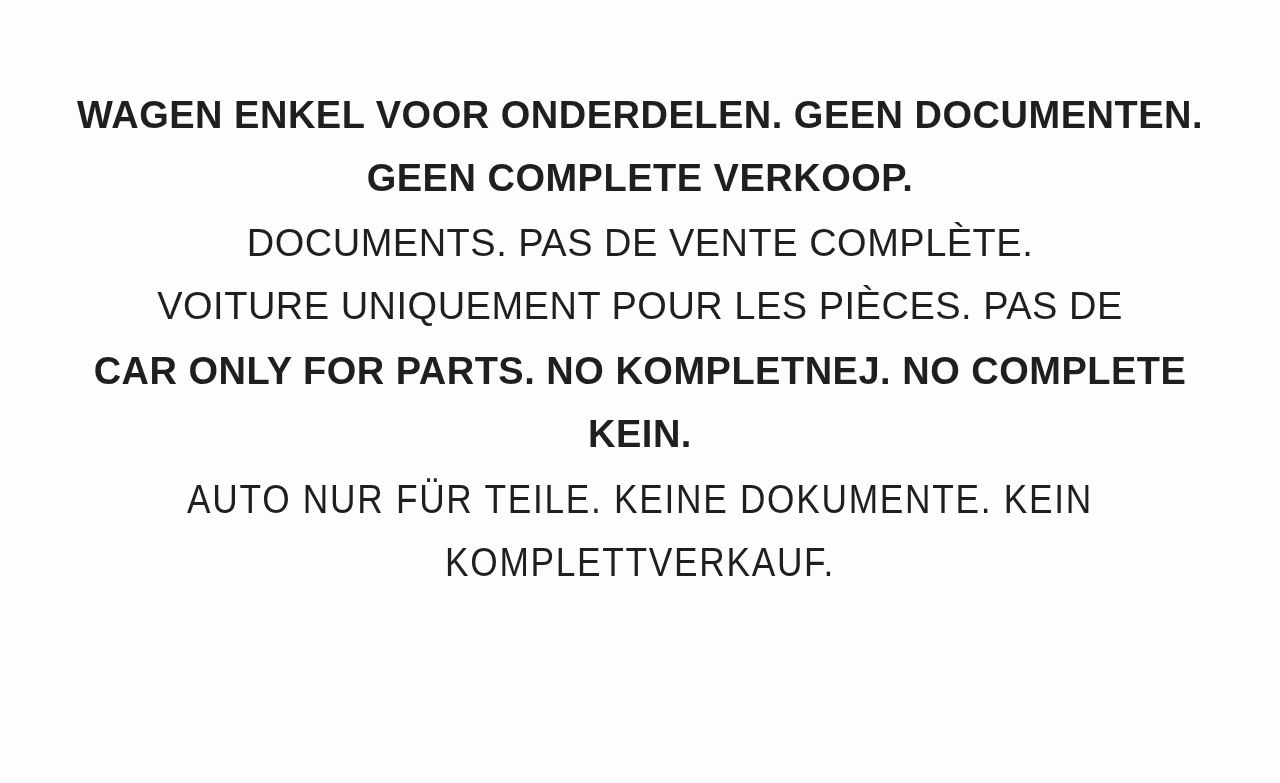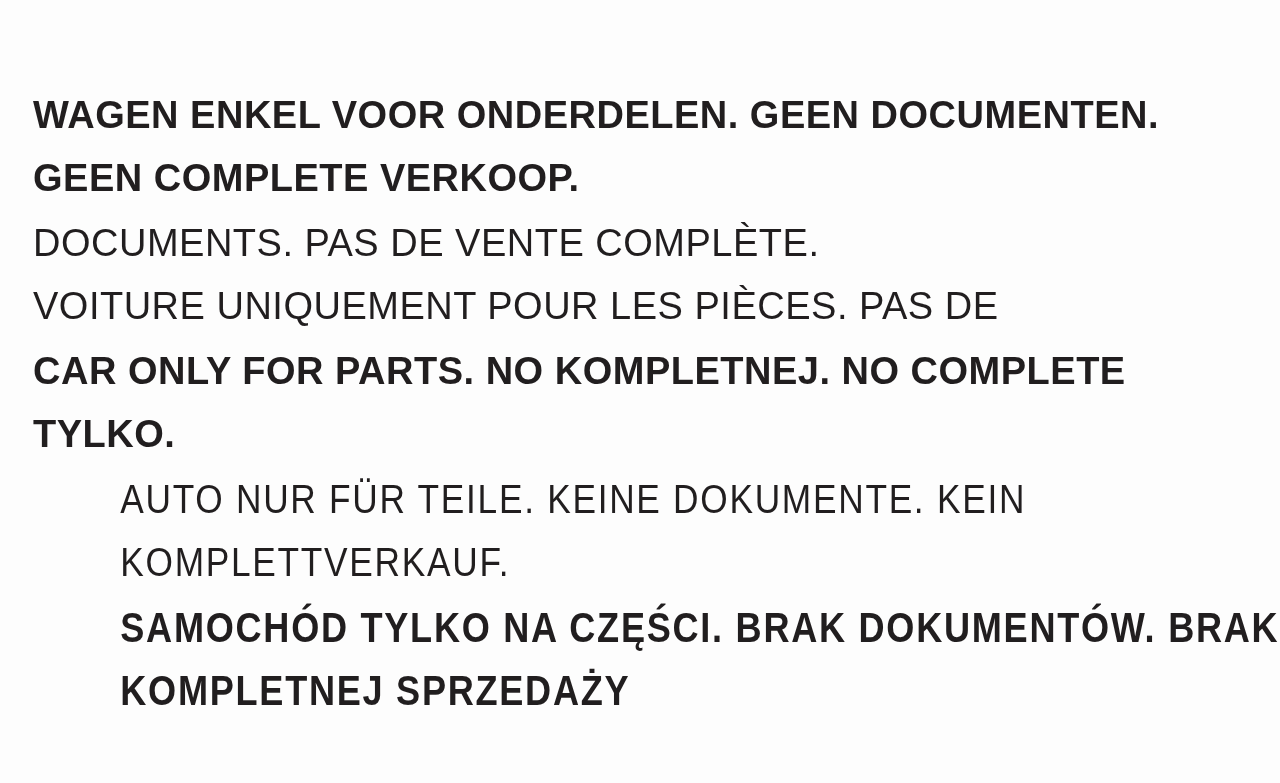--- a/index.html
+++ b/index.html
@@ -15,22 +15,21 @@
   .page {
     width: 1280px;
     height: 783px;
     box-sizing: border-box;
     background: #fdfdfd;
     font-family: "Liberation Sans", sans-serif;
     color: #211e1f;
   }
   .notice {
     padding-top: 84px;
-    text-align: left;
-    margin-left: 33px;
+    text-align: center;
   }
   .block {
     margin: 0 0 2px 0;
   }
   .line {
     font-size: 38px;
     line-height: 63px;
     letter-spacing: 0.5px;
     white-space: nowrap;
   }
@@ -59,27 +58,23 @@
       <div class="line bold">GEEN COMPLETE VERKOOP.</div>
     </div>
 
     <div class="block">
       <div class="line">DOCUMENTS. PAS DE VENTE COMPLÈTE.</div>
       <div class="line">VOITURE UNIQUEMENT POUR LES PIÈCES. PAS DE</div>
     </div>
 
     <div class="block">
       <div class="line bold">CAR ONLY FOR PARTS. NO KOMPLETNEJ. NO COMPLETE</div>
-      <div class="line bold">TYLKO.</div>
+      <div class="line bold">KEIN.</div>
     </div>
 
     <div class="block">
       <div class="line condensed">AUTO NUR FÜR TEILE. KEINE DOKUMENTE. KEIN</div>
       <div class="line condensed">KOMPLETTVERKAUF.</div>
     </div>
 
-    <div class="block">
-      <div class="line condensed bold">SAMOCHÓD TYLKO NA CZĘŚCI. BRAK DOKUMENTÓW. BRAK</div>
-      <div class="line condensed bold">KOMPLETNEJ SPRZEDAŻY</div>
-    </div>
 
   </div>
 </div>
 
 </body></html>

